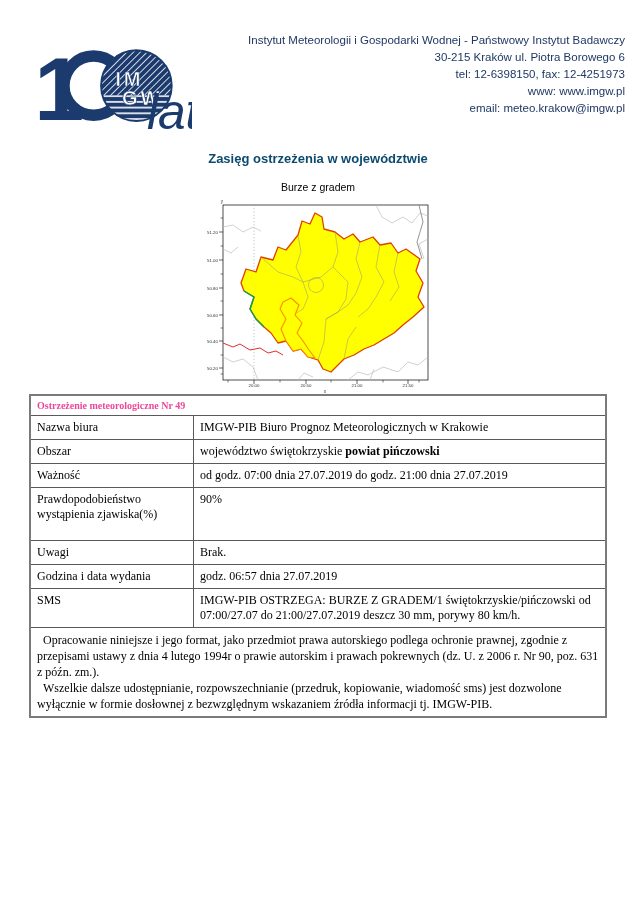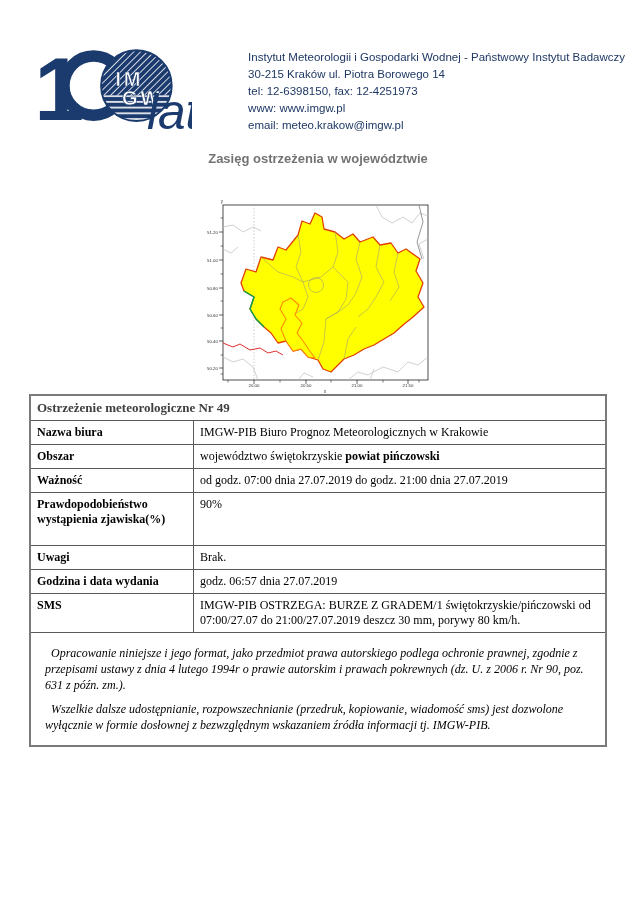--- a/index.html
+++ b/index.html
@@ -1,46 +1,46 @@
 <!DOCTYPE html>
 <html><head>
 <meta charset="utf-8">
 <style>
   html,body{margin:0;padding:0;background:#ffffff;}
   #page{position:relative;width:636px;height:900px;background:#ffffff;overflow:hidden;
         font-family:"Liberation Sans",sans-serif;}
   
   #header{position:absolute;top:30px;left:0;width:636px;height:115px;}
   #logo{position:absolute;left:34px;top:6px;width:158px;height:105px;}
-  #contact{position:absolute;right:11px;top:19px;color:#1F3864;
+  #contact{position:absolute;right:11px;top:2px;text-align:right;color:#1F3864;
            font-size:11.5px;line-height:17px;}
   .hdr-line{white-space:nowrap;}
   .hdr-line.bold{font-weight:700;}
   
   #doc-title{position:absolute;top:151px;left:0;width:636px;text-align:center;
-             font-size:13px;font-weight:700;color:#737373;}
+             font-size:13px;font-weight:700;color:#0c4a6e;}
   #map-title{position:absolute;top:181px;left:0;width:636px;text-align:center;
              font-size:10.5px;color:#000;}
   
   #map-wrap{position:absolute;top:197px;left:198px;width:250px;height:197px;}
   
   #warning-table{position:absolute;top:394px;left:29px;width:578px;
       border-collapse:collapse;font-family:"Liberation Serif",serif;
       font-size:12px;color:#000;}
   #warning-table td,#warning-table th{border:1px solid #595959;vertical-align:top;
       padding:4px 6px;text-align:left;}
   #warning-table{border:2px solid #7a7a7a;}
-  th.tbl-title{text-align:center;font-size:13px;font-weight:700;color:#404040;
+  th.tbl-title{text-align:center;font-size:10px;font-weight:700;color:#ec4899;
       padding:3px 4px;}
-  td.lbl{font-weight:700;width:150px;}
+  td.lbl{font-weight:400;width:150px;}
   tr.prob td{height:44px;}
   tr.duty td{height:34px;}
   td.val .b{font-weight:700;}
   td.footer-cell{padding:4px 6px 8px 4px;}
-  td.footer-cell p{margin:8px;line-height:16px;text-indent:6px;font-style:italic;}
+  td.footer-cell p{margin:0;line-height:16px;text-indent:6px;}
   svg text{font-family:"Liberation Sans",sans-serif;}
 </style>
 </head>
 <body>
 
 <div id="page">
 
   <div id="header">
 
     <svg id="logo" viewBox="0 0 165 110" width="158" height="105">
@@ -64,28 +64,29 @@
         <rect x="70" y="62" width="75" height="28" fill="url(#horiz)" clip-path="url(#globeclip)"></rect>
         <circle cx="107" cy="52" r="37" fill="none" stroke="#1B3A6D" stroke-width="2"></circle>
         <text x="85" y="52" font-size="21" font-weight="bold" fill="#ffffff" stroke="#1B3A6D" stroke-width="0.6" font-family="Liberation Serif, serif" letter-spacing="3">IM</text>
         <text x="92" y="72" font-size="21" font-weight="bold" fill="#ffffff" stroke="#1B3A6D" stroke-width="0.6" font-family="Liberation Serif, serif" letter-spacing="3">GW</text>
       </g>
       <text x="118" y="97" font-size="52" font-style="italic" fill="#1B3A6D" font-family="Liberation Serif, serif">lat</text>
     </svg>
 
     <div id="contact">
       <div class="hdr-line">Instytut Meteorologii i Gospodarki Wodnej - Państwowy Instytut Badawczy</div>
-      <div class="hdr-line">30-215 Kraków ul. Piotra Borowego 14</div>
+      <div class="hdr-line">30-215 Kraków ul. Piotra Borowego 6</div>
       <div class="hdr-line">tel: 12-6398150, fax: 12-4251973</div>
       <div class="hdr-line">www: www.imgw.pl</div>
       <div class="hdr-line">email: meteo.krakow@imgw.pl</div>
     </div>
   </div>
 
   <div id="doc-title">Zasięg ostrzeżenia w województwie</div>
+  <div id="map-title">Burze z gradem</div>
 
   <div id="map-wrap">
     <svg viewBox="0 0 250 197" width="250" height="197">
 
       <rect x="25" y="8" width="205" height="175" fill="#ffffff" stroke="#000000" stroke-width="0.7"></rect>
 
       <line x1="56" y1="8" x2="56" y2="183" stroke="#9a9a9a" stroke-width="0.6" stroke-dasharray="1.2,2"></line>
 
       <g fill="none" stroke="#bdbdbd" stroke-width="0.7">
         <polyline points="25,30 35,28 45,35 55,30 63,34"></polyline>

